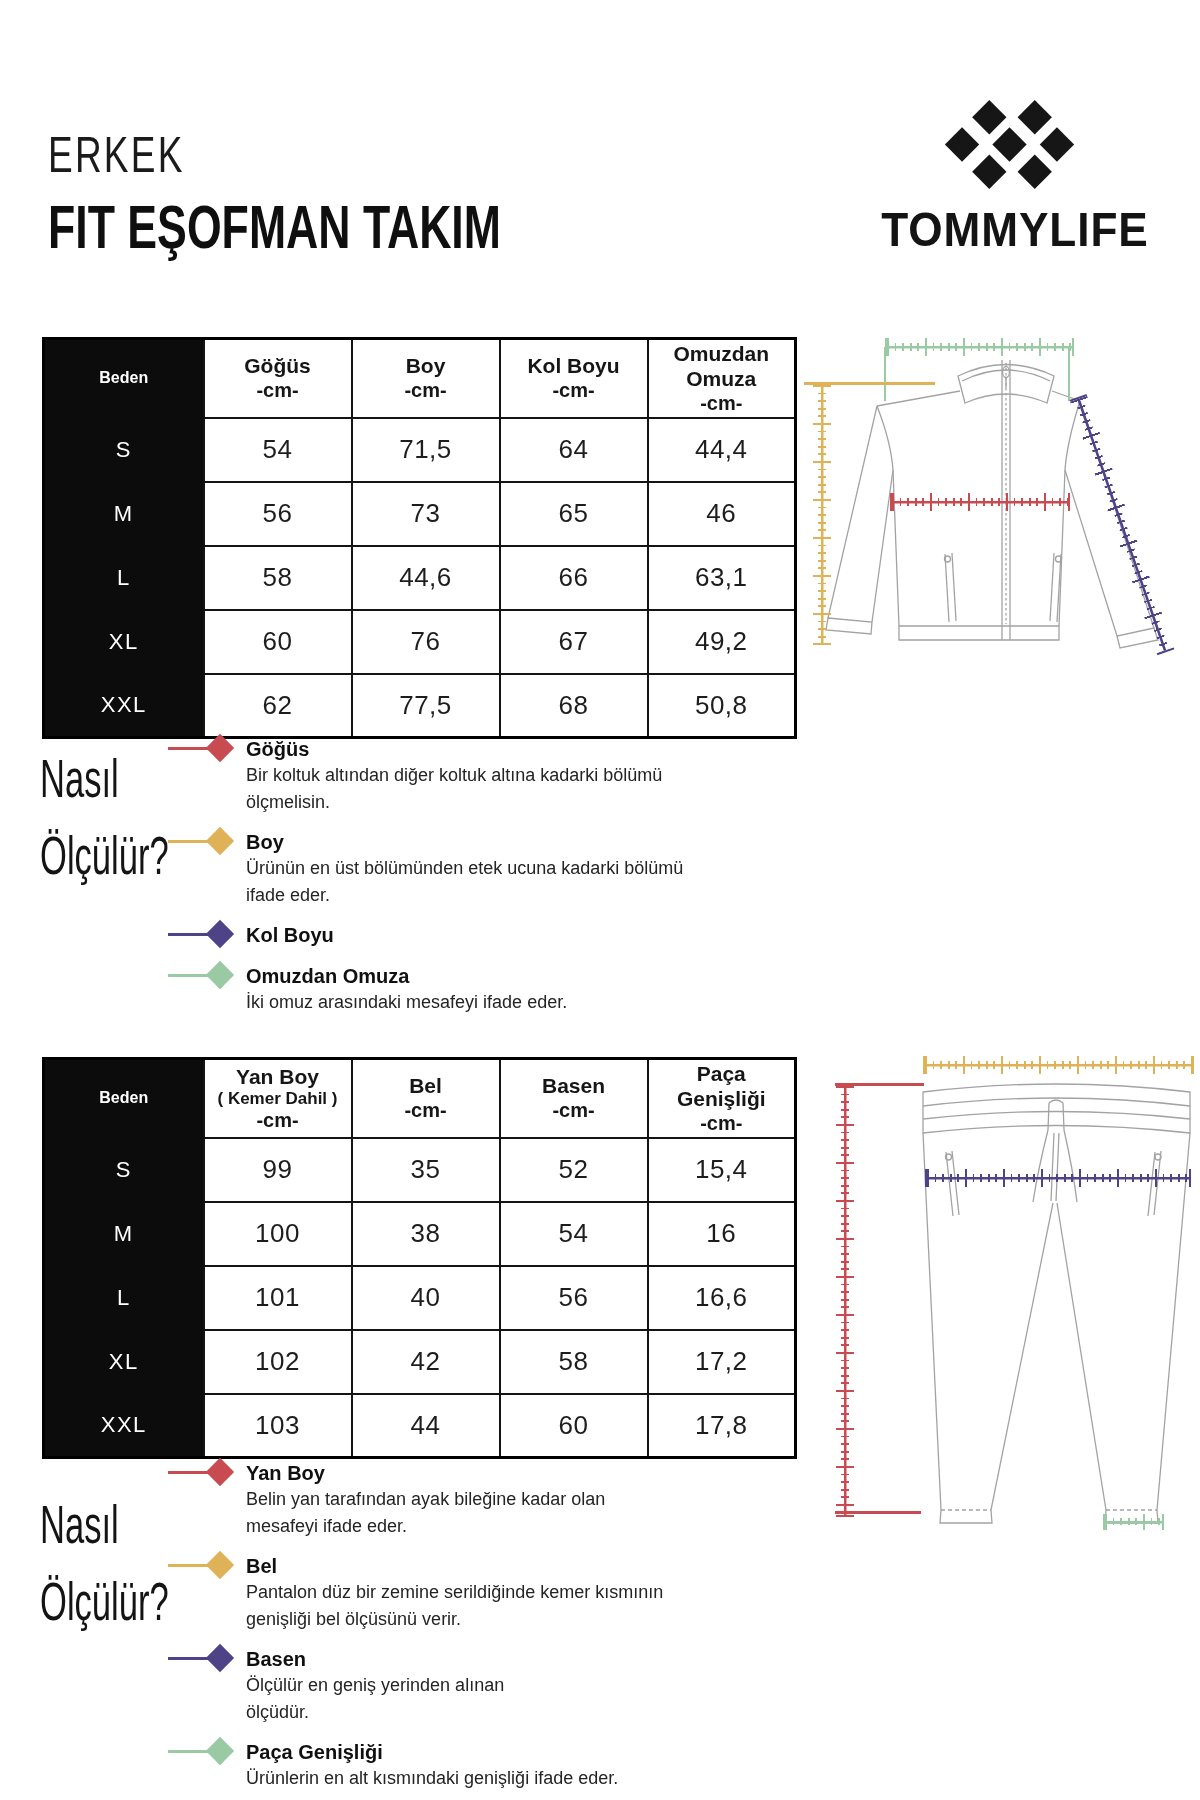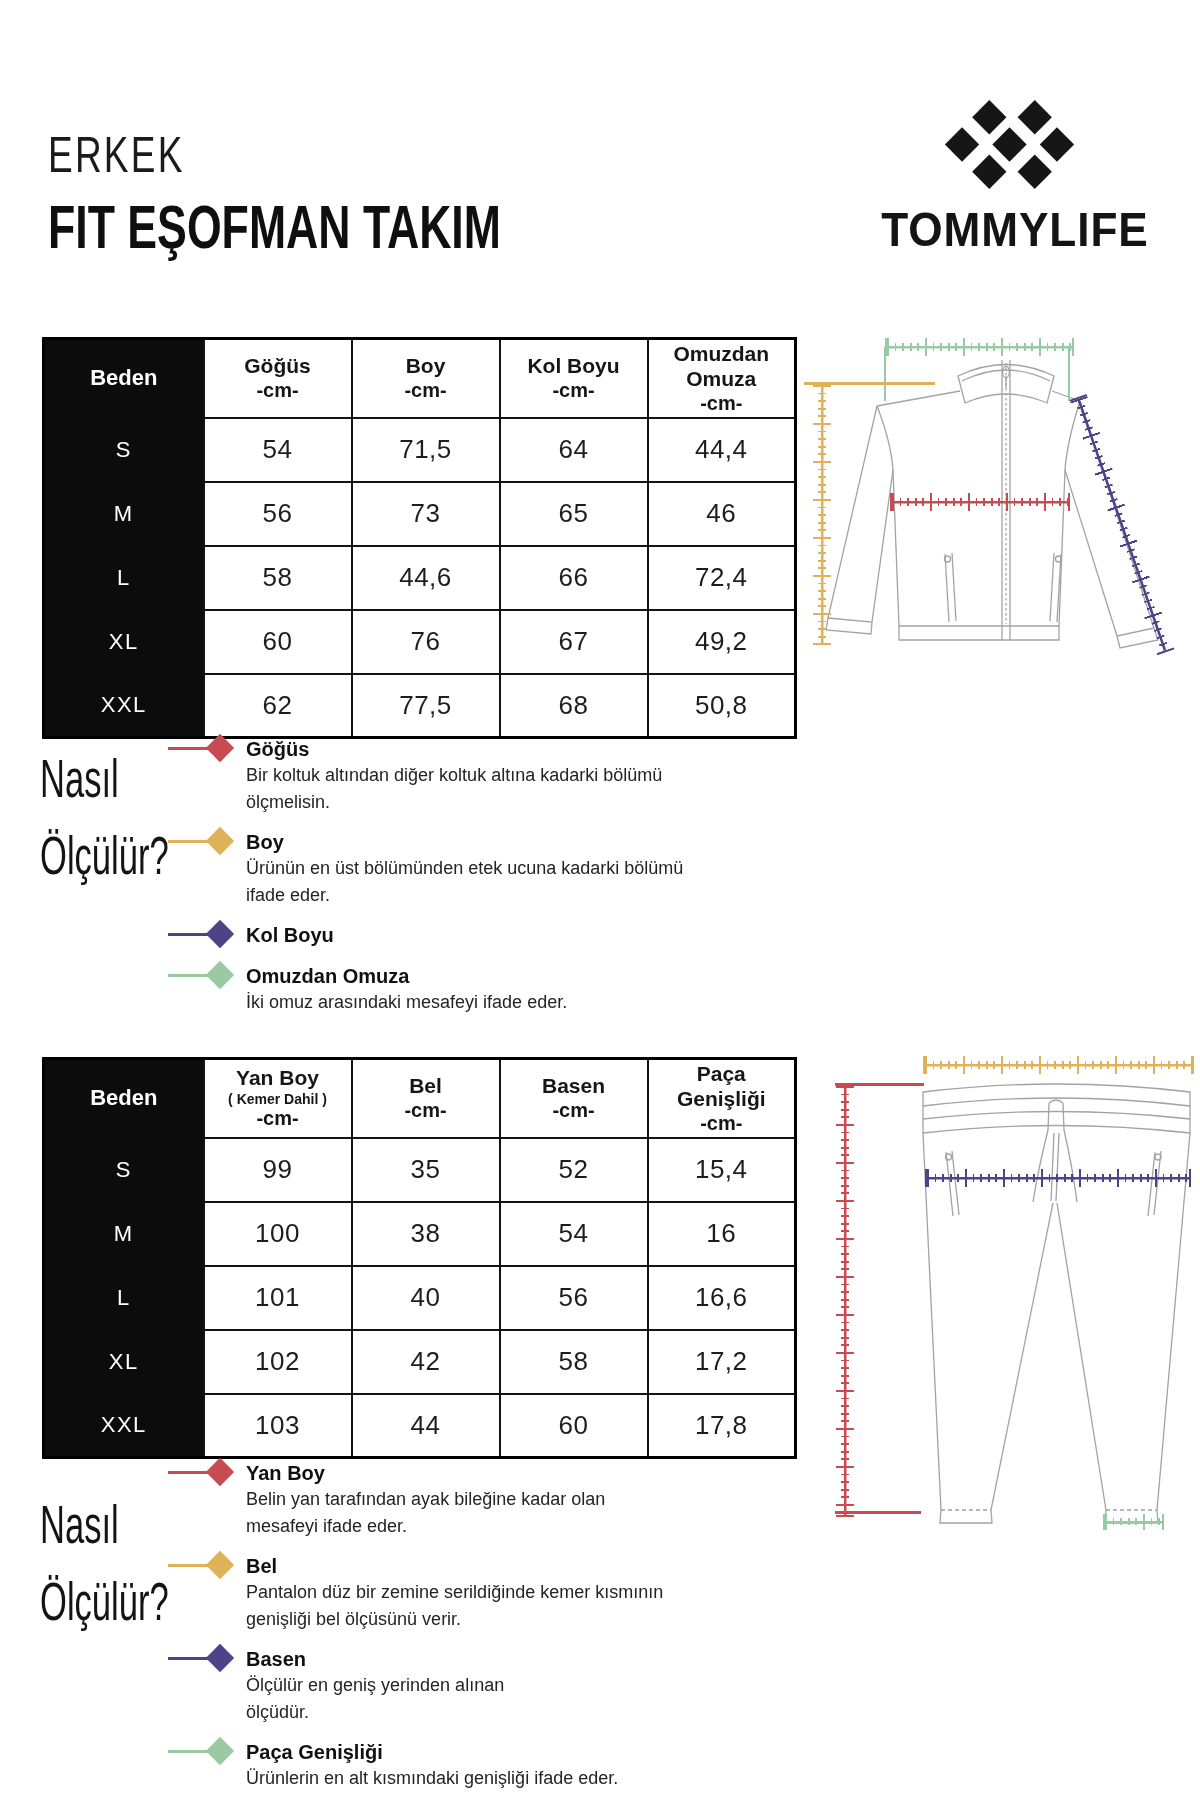--- a/index.html
+++ b/index.html
@@ -18,27 +18,27 @@
 
   
   table.size-table{position:absolute;left:42px;border-collapse:collapse;table-layout:fixed;
                    border:3px solid #000;background:#fff;}
   #t1{top:337px;} #t2{top:1057px;}
   .size-table col.c0{width:160px;} .size-table col{width:148px;}
   .size-table th,.size-table td{border:2px solid #141414;text-align:center;vertical-align:middle;padding:2px;}
   .size-table tr.head{height:66px;} .size-table tr.data{height:64px;}
   .size-table td{font-size:26px;letter-spacing:.5px;color:#1d1d1d;}
   .h-label{font-size:21px;line-height:1.18;color:#161616;}
-  .h-sub{font-size:14px;line-height:1.15;color:#161616;}
+  .h-sub{font-size:17px;line-height:1.15;color:#161616;}
   .h-sub:empty{display:none;}
   .h-unit{font-size:20px;line-height:1.15;color:#161616;}
   .h-unit:empty{display:none;}
   .dark{background:#0c0c0c;color:#fff !important;
         border-top-color:#0c0c0c !important;border-bottom-color:#0c0c0c !important;border-left-color:#0c0c0c !important;}
-  .dark .h-label{color:#fff;font-size:22px;}
+  .dark .h-label{color:#fff;font-size:16px;}
   td.dark{font-size:22px;letter-spacing:1.5px;}
 
   
   .measure-title{position:absolute;left:40px;font-size:54px;font-weight:400;color:#141414;
                  line-height:1.42;transform:scaleX(.64);transform-origin:left top;white-space:nowrap;}
   #mt1{top:740px;} #mt2{top:1486px;}
 
   
   .legend{position:absolute;left:168px;width:545px;}
   #lg1{top:736px;} #lg2{top:1460px;}
@@ -141,21 +141,21 @@
       <td>56</td>
       <td>73</td>
       <td>65</td>
       <td>46</td>
     </tr>
     <tr class="data">
       <td class="dark">L</td>
       <td>58</td>
       <td>44,6</td>
       <td>66</td>
-      <td>72,4</td>
+      <td>63,1</td>
     </tr>
     <tr class="data">
       <td class="dark">XL</td>
       <td>60</td>
       <td>76</td>
       <td>67</td>
       <td>49,2</td>
     </tr>
     <tr class="data">
       <td class="dark">XXL</td>

